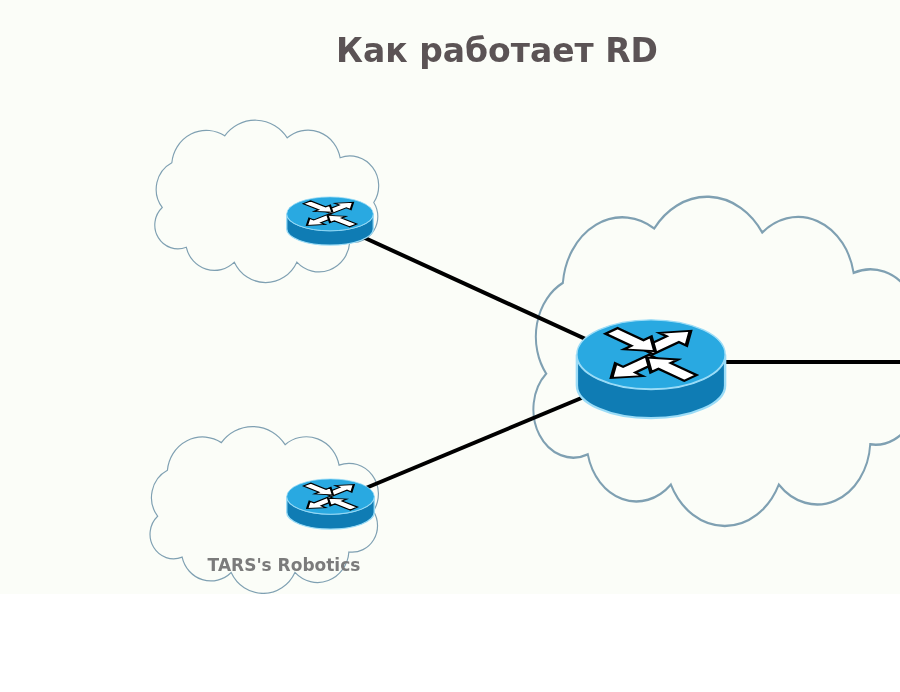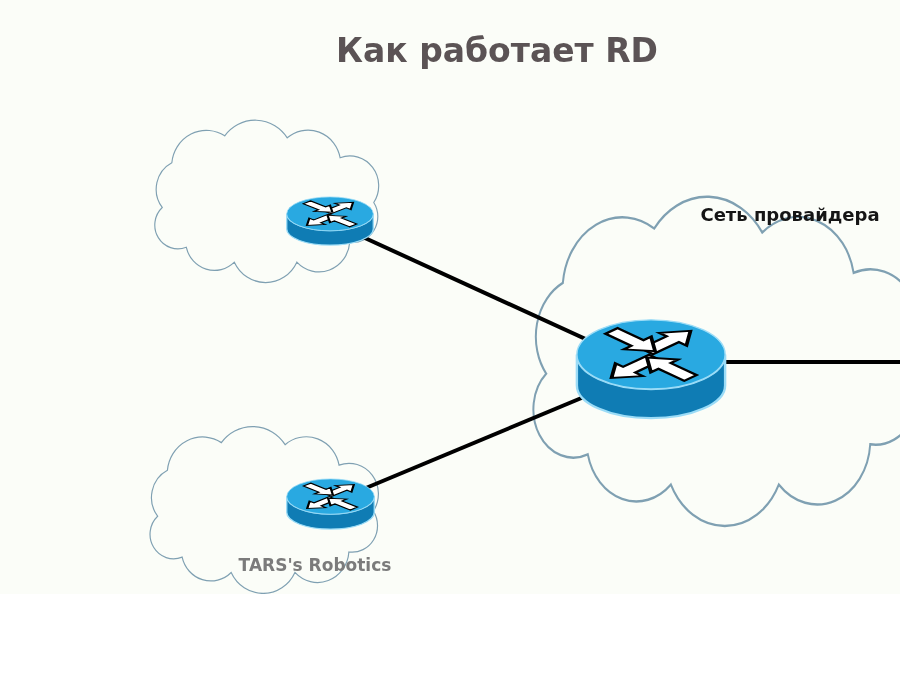--- a/index.html
+++ b/index.html
@@ -40,21 +40,21 @@
   }
   .label {
     position: absolute;
     transform: translateX(-50%);
     font-weight: bold;
     white-space: nowrap;
     line-height: 1;
   }
   .page-title   { left: 497px; top: 34px;  font-size: 33px; color: var(--title-color, #5b5355); }
   .lbl-c3po     { left: 281px; top: 145px; font-size: 17px; color: var(--label-c3po, #ffa400); }
-  .lbl-tars     { left: 315px; top: 557px; font-size: 17px; color: var(--label-tars, #7b7b7b); }
+  .lbl-tars     { left: 284px; top: 557px; font-size: 17px; color: var(--label-tars, #7b7b7b); }
   .lbl-provider { left: 790px; top: 206px; font-size: 18px; color: var(--label-provider, #151515); }
 </style>
 </head>
 <body>
 
 <div class="stage">
 
   <svg class="diagram-svg" width="900" height="692" viewBox="0 0 900 692">
     <defs>
 
@@ -90,14 +90,13 @@
     <line class="link" x1="330" y1="503" x2="651" y2="369"></line>
     <line class="link" x1="651" y1="362" x2="902" y2="362"></line>
 
     <use href="#router-shape" transform="translate(285,196) scale(0.5625,0.4464)"></use>
     <use href="#router-shape" transform="translate(285,478) scale(0.5688,0.4643)"></use>
     <use href="#router-shape" transform="translate(574,318) scale(0.9625,0.9107)"></use>
   </svg>
 
   <div class="label page-title">Как работает RD</div>
   <div class="label lbl-tars">TARS's Robotics</div>
-  <div class="label lbl-provider">Сеть провайдера</div>
 </div>
 
 </body></html>

